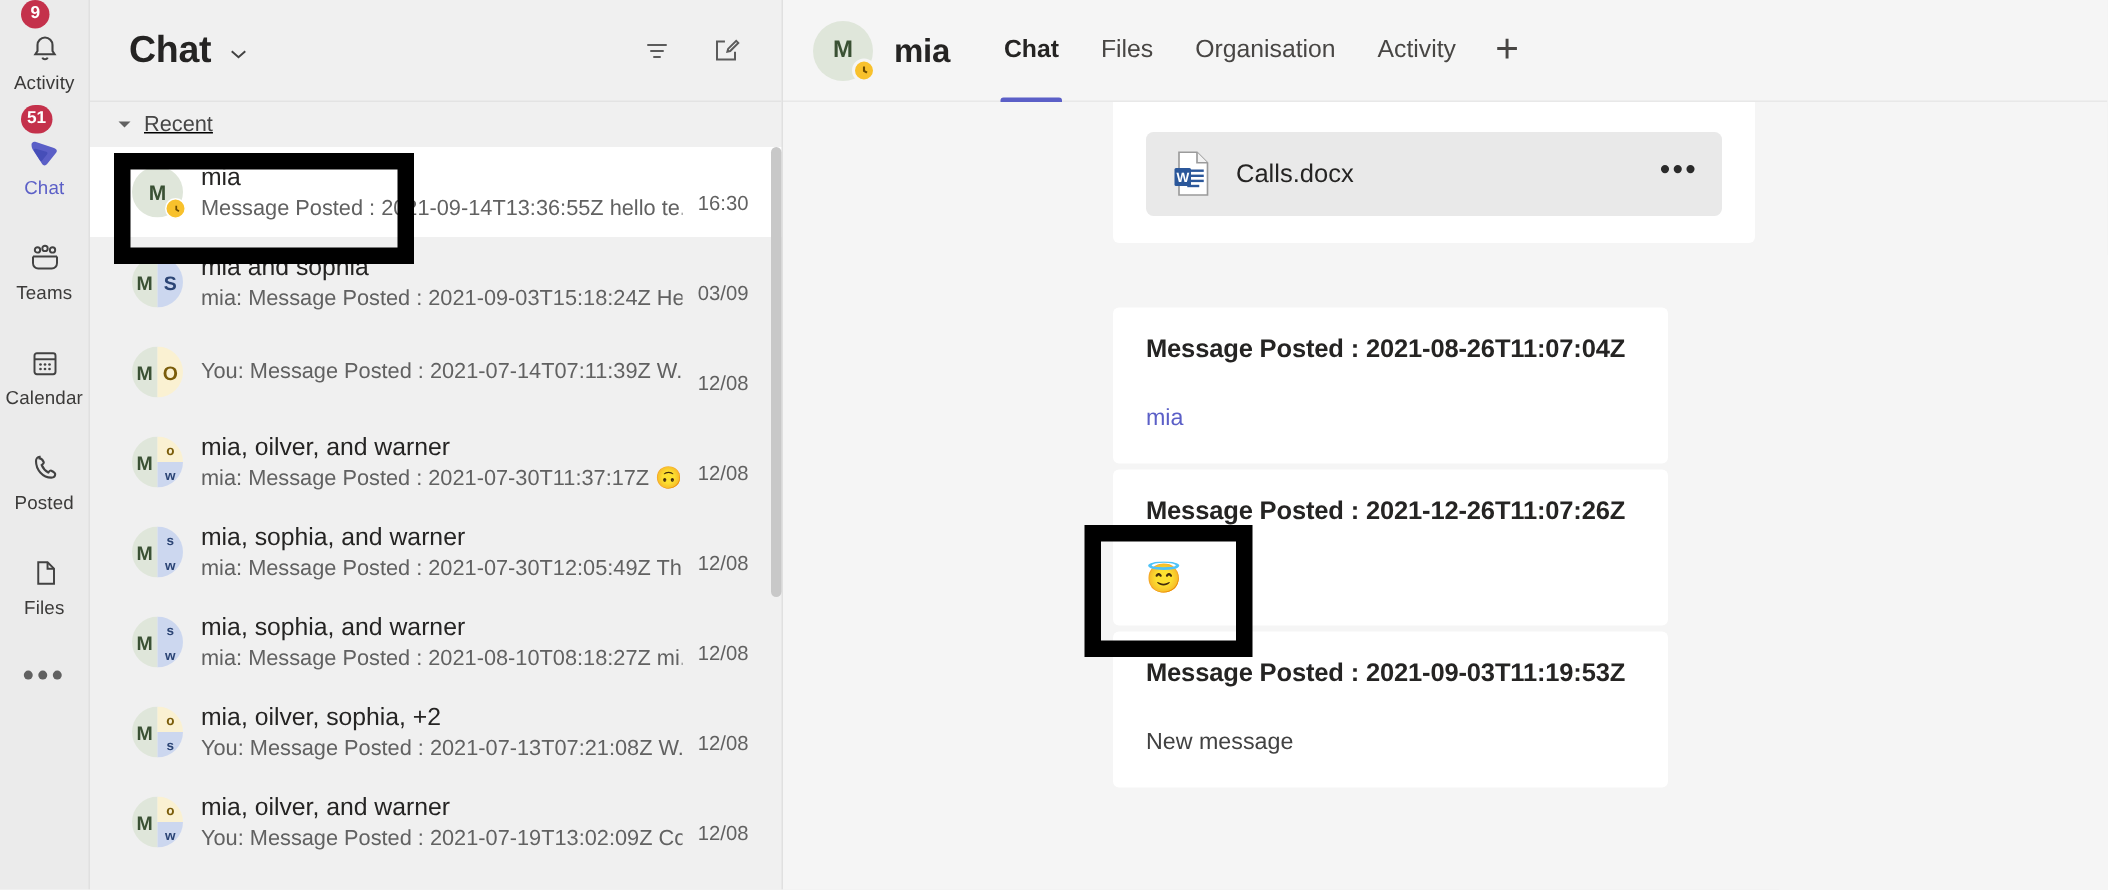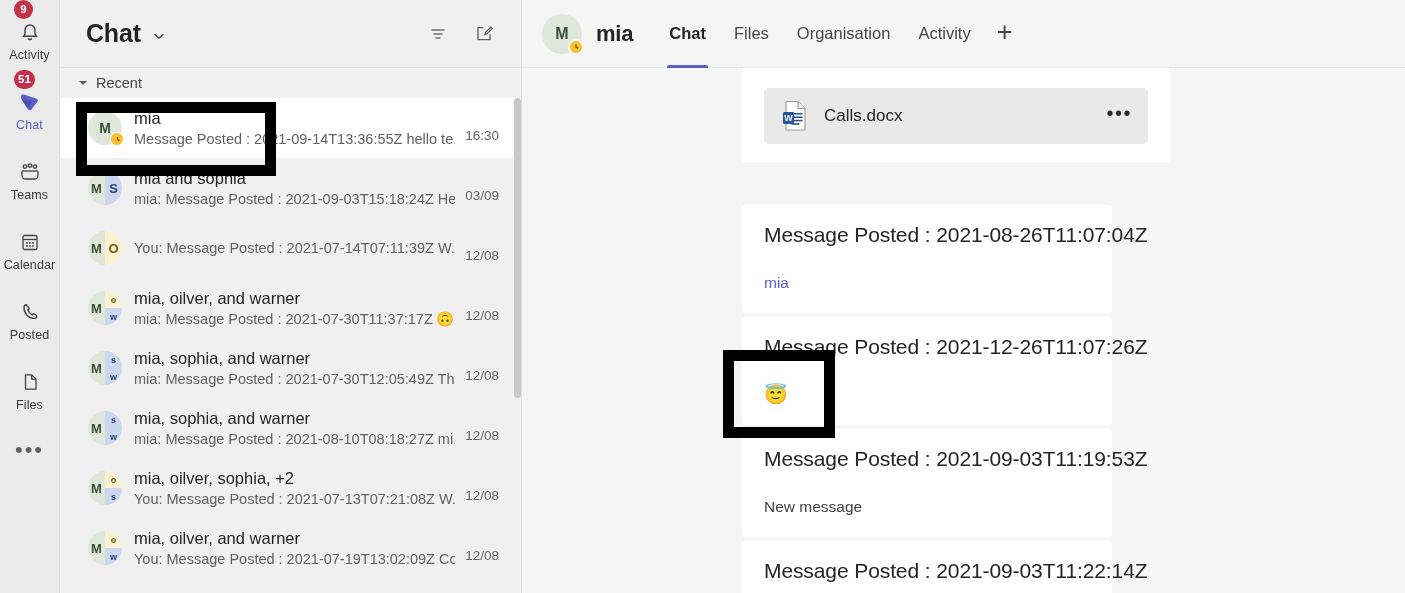--- a/index.html
+++ b/index.html
@@ -132,20 +132,21 @@
     color: #5b5b5b; cursor: pointer;
   }
 
   #recent-row {
     height: 30px;
     display: flex;
     align-items: center;
     padding-left: 18px;
     gap: 8px;
     cursor: pointer;
+    text-decoration: underline;
   }
   #recent-label {
     font-size: 14.5px;
     color: #464646;
   }
   #recent-caret { color: #616161; display: flex; align-items:center; }
 
   #chat-list {
     flex: 1 1 auto;
     overflow: hidden;
@@ -334,22 +335,22 @@
   }
   .msg-card {
     background: #ffffff;
     border-radius: 4px;
     margin-bottom: 4px;
     padding: 18px 22px 20px 22px;
     position: relative;
   }
   .msg-card.narrow { width: 370px; }
   .msg-title {
-    font-size: 21px;
-    font-weight: normal;
+    font-size: 17px;
+    font-weight: bold;
     color: #252423;
     letter-spacing: -.1px;
     white-space: nowrap;
   }
   .msg-body {
     margin-top: 26px;
     font-size: 15.5px;
     color: #424242;
     line-height: 20px;
   }
@@ -719,23 +720,20 @@
       <div class="msg-card narrow">
         <div class="msg-title">Message Posted : 2021-12-26T11:07:26Z</div>
         <div class="msg-body emoji-only">😇</div>
       </div>
 
       <div class="msg-card narrow">
         <div class="msg-title">Message Posted : 2021-09-03T11:19:53Z</div>
         <div class="msg-body">New message</div>
       </div>
 
-      <div class="msg-card narrow">
-        <div class="msg-title">Message Posted : 2021-09-03T11:22:14Z</div>
-      </div>
 
     </div>
   </div>
 
   <div class="annot-box" id="annot-chat-row"></div>
   <div class="annot-box" id="annot-emoji"></div>
 
 </div>
 
 </body></html>

